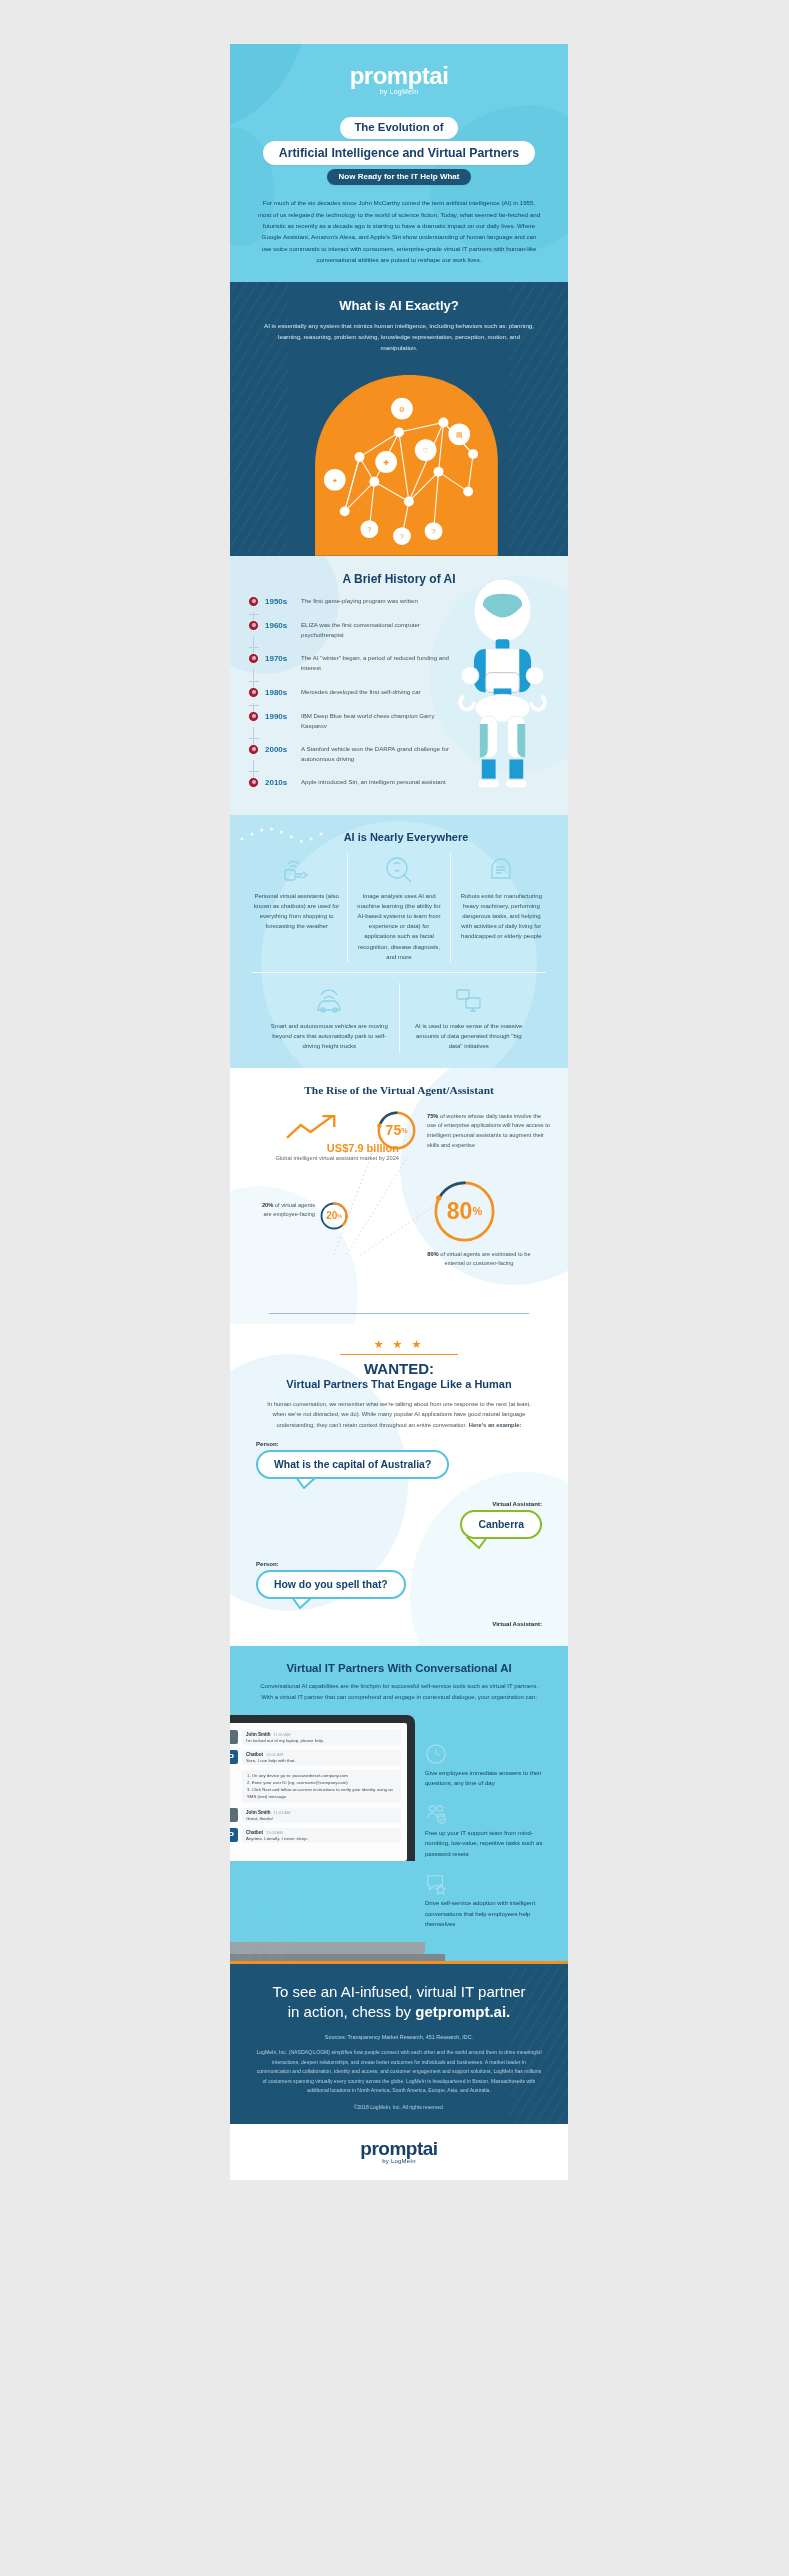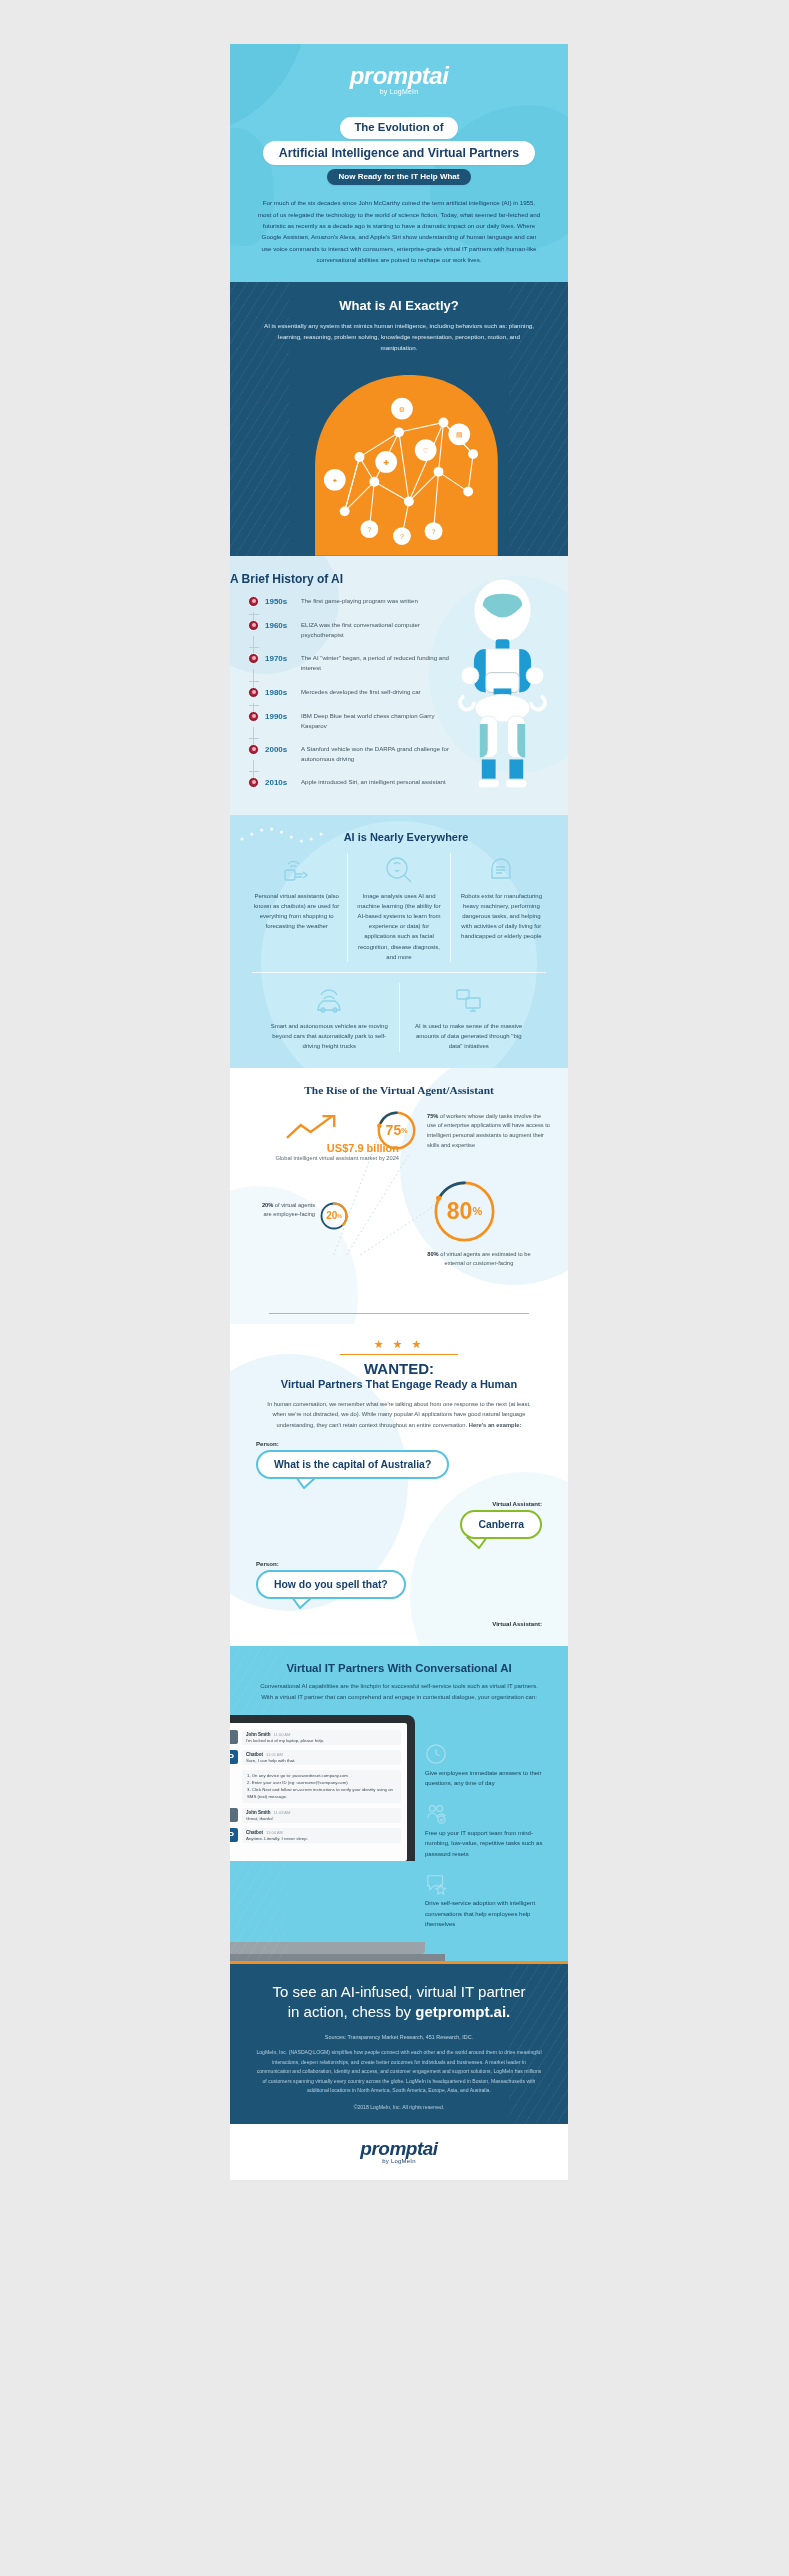--- a/index.html
+++ b/index.html
@@ -18,21 +18,21 @@
     position: relative; background: #6ecfe6; padding: 18px 0 16px;
     overflow: hidden;
   }
   .hero-blob1 { position:absolute; left:-39px; top:-49px; width:118px; height:138px;
     background:#62c7e0; border-radius:0 0 100% 0; }
   .hero-blob2 { position:absolute; right:-30px; top:61px; width:168px; height:148px;
     background:#66cae2; border-radius:60% 40% 55% 45% / 60% 50% 50% 40%; }
   .hero-blob3 { position:absolute; left:-25px; top:84px; width:69px; height:118px;
     background:#66cae2; border-radius:50% 60% 45% 55%; }
   .logo-wrap { position:relative; text-align:center; z-index:3; }
-  .logo { font-size:24px; font-weight:700; color:#fff; letter-spacing:-0.5px;font-style:italic; }
+  .logo { font-size:24px; font-weight:700; color:#fff; letter-spacing:-0.5px; }
   .logo-sub { font-size:7px; color:#fff; letter-spacing:0.2px; margin-top:-2px; }
 
   .title-stack { position:relative; z-index:3; margin-top:22px; text-align:center; }
   .pill {
     display:inline-block; background:#fff; color:#17406b; font-weight:700;
     border-radius:20px; padding:4px 14px; font-size:11.4px; line-height:1.2;
     box-shadow:0 1px 2px rgba(0,0,0,.06);
   }
   .pill.wide { font-size:12.3px; padding:5px 16px; margin-top:2px; }
   .pill.dark { background:#1d5375; color:#fff; font-size:8px; padding:3px 12px; margin-top:3px; }
@@ -53,21 +53,21 @@
     background:repeating-linear-gradient(-58deg, rgba(255,255,255,.05) 0 1px, transparent 1px 9px); }
   .head-art { position:relative; height:197px; margin-top:6px; }
   .head-art svg { position:absolute; left:50%; transform:translateX(-50%); bottom:0; }
 
   
   .history { position:relative; background:#e4f2f8; padding:16px 0 14px; overflow:hidden; }
   .history-blob { position:absolute; left:-39px; top:-30px; width:148px; height:148px;
     border-radius:50%; background:#d6ebf4; }
   .history-blob2 { position:absolute; right:-39px; top:20px; width:178px; height:197px;
     border-radius:50%; background:#dcf0f7; }
-  .history h2 { position:relative; text-align:left; color:#17406b; font-size:12px;
+  .history h2 { position:relative; text-align:center; color:#17406b; font-size:12px;
     font-weight:700; z-index:2; }
   .tl { position:relative; z-index:2; margin:10px 0 0 18px; width:212px; }
   .tl-row { display:flex; align-items:flex-start; gap:6px; position:relative;
     padding-bottom:13px; }
   .tl-line { position:absolute; left:5.4px; top:16px; bottom:-2px; width:1px;
     background:#b9cfd9; }
   .tl-tick { position:absolute; left:1px; bottom:5px; width:10px; height:1px; background:#b9cfd9; }
   .dot-marker { width:11px; height:11px; border-radius:50%; background:#b1243c;
     border:1.5px solid #f1f7fa; flex:none; position:relative; z-index:2;
     box-shadow:inset 0 0 0 1.5px #8e1b30; }
@@ -502,21 +502,21 @@
 
     <div class="rule"></div>
   </section>
 
   <section class="wanted">
     <div class="wanted-blob"></div>
     <div class="wanted-blob2"></div>
     <div class="stars">★ ★ ★</div>
     <div class="star-rule"></div>
     <h2>WANTED:</h2>
-    <h3>Virtual Partners That Engage Ready a Human</h3>
+    <h3>Virtual Partners That Engage Like a Human</h3>
     <p>
       <span>In human conversation, we remember what we're talking about from one response to the next (at least, when we're not distracted, we do). While many popular AI applications have good natural language understanding, they can't retain context throughout an entire conversation. </span><b>Here's an example:</b>
     </p>
 
     <div class="convo">
       <div class="speaker">Person:</div>
       <div class="bubble blue">What is the capital of Australia?</div>
       <svg width="22" height="12" style="display:block;margin:-2px 0 0 39px;" viewBox="0 0 22 12">
         <path d="M1 0 L21 0 L9 11 Z" fill="#fff" stroke="#56c2e0" stroke-width="2"></path>
       </svg>

